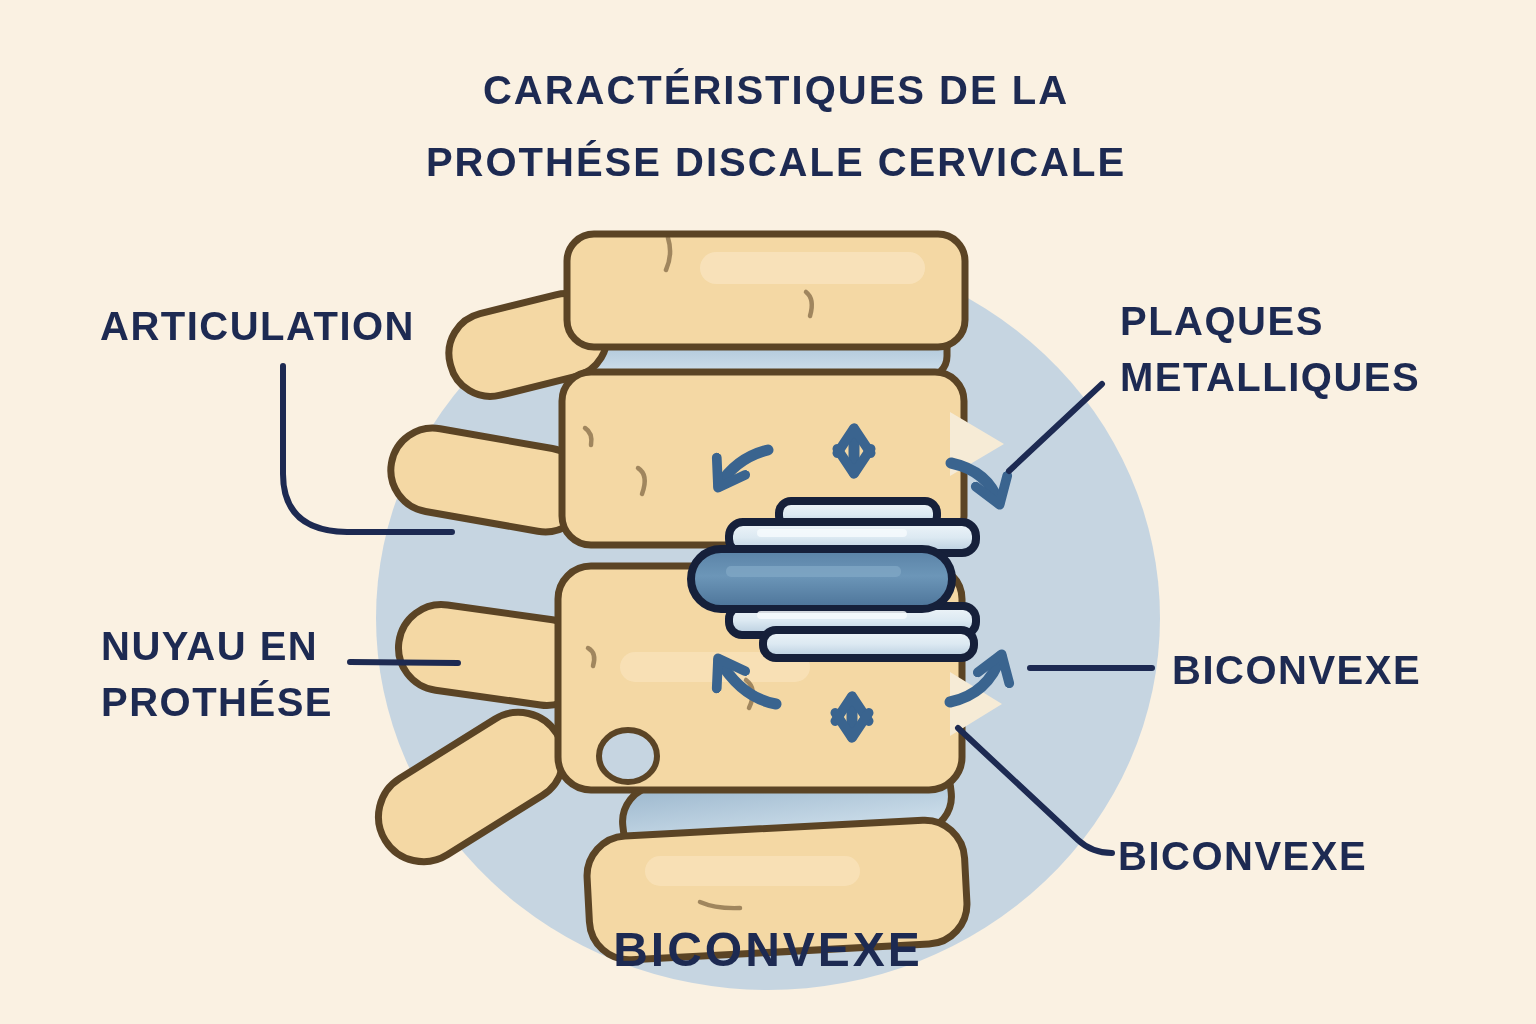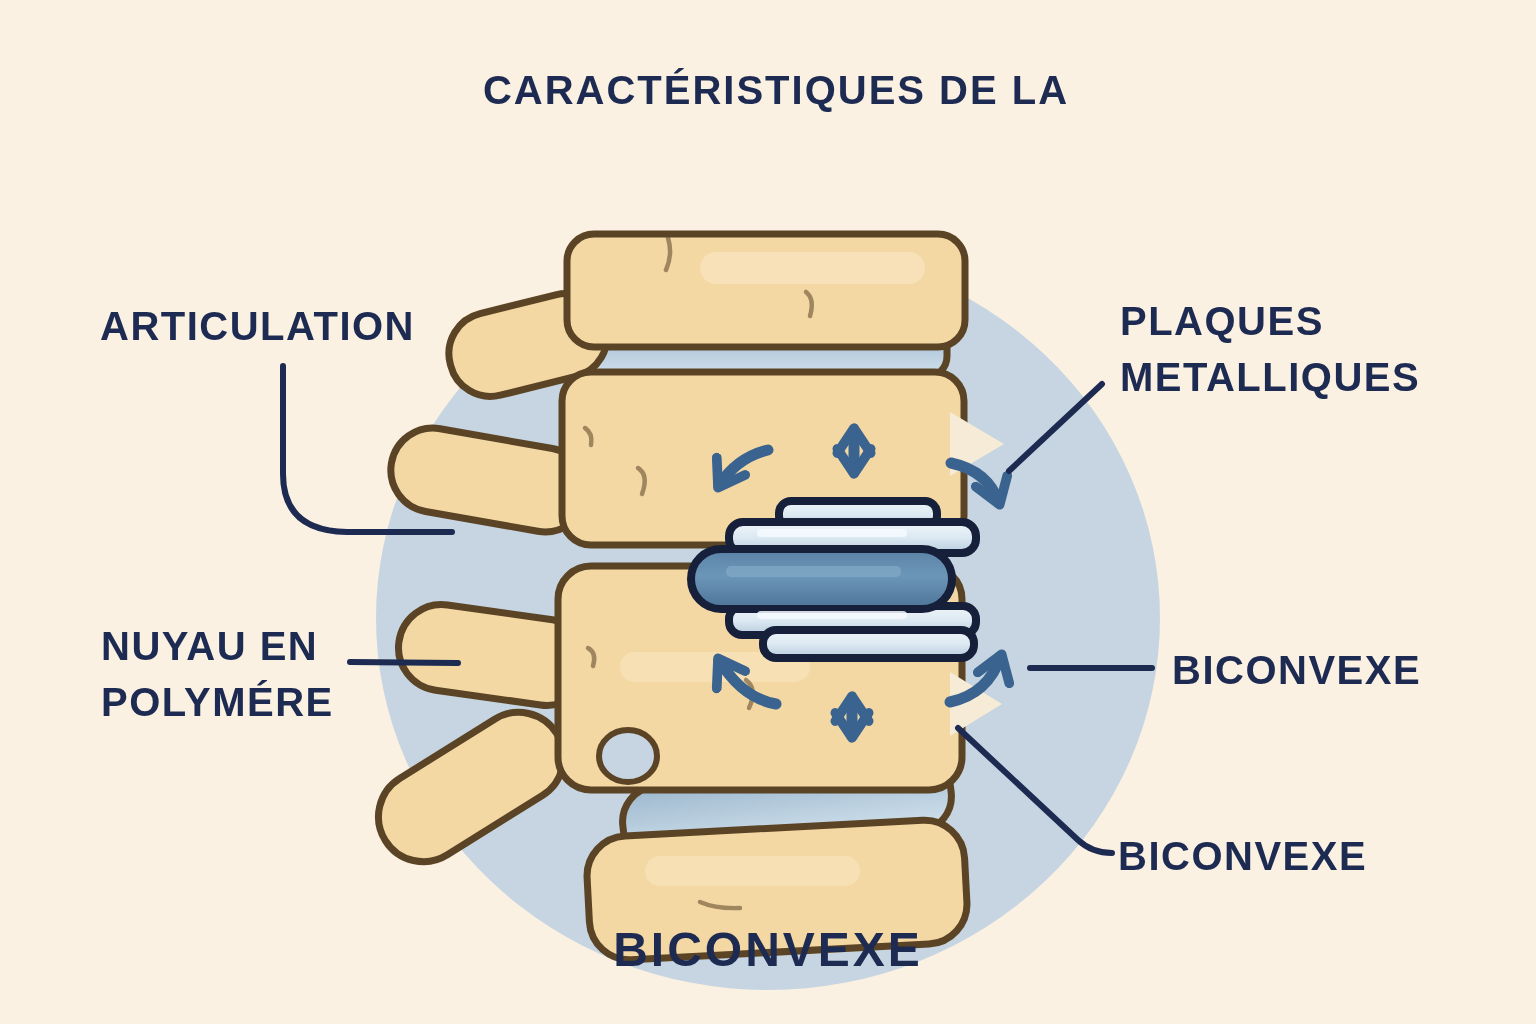--- a/index.html
+++ b/index.html
@@ -125,32 +125,33 @@
       <path class="leader" d="M 283 366 L 283 474 Q 283 531 347 532 L 452 532"></path>
       <path class="leader" d="M 1102 384 L 1009 471"></path>
       <path class="leader" d="M 350 662 L 458 663"></path>
       <path class="leader" d="M 1030 668 L 1152 668"></path>
       <path class="leader" d="M 958 728 L 1078 840 Q 1092 853 1112 853"></path>
     </g>
   </svg>
 
   <div class="title">
     <div>CARACTÉRISTIQUES DE LA</div>
+    <div>PROTHÉSE DISCALE CERVICALE</div>
   </div>
 
   <div class="lbl" id="lbl-articulation">ARTICULATION</div>
 
   <div class="lbl" id="lbl-plaques">
     <div>PLAQUES</div>
     <div>METALLIQUES</div>
   </div>
 
   <div class="lbl" id="lbl-nuyau">
     <div>NUYAU EN</div>
-    <div>POLYMÉRE</div>
+    <div>PROTHÉSE</div>
   </div>
 
   <div class="lbl" id="lbl-fixaition">BICONVEXE</div>
 
   <div class="lbl" id="lbl-biconvexe-right">BICONVEXE</div>
 
   <div class="lbl" id="lbl-biconvexe-bottom">BICONVEXE</div>
 </div>
 
 </body></html>

